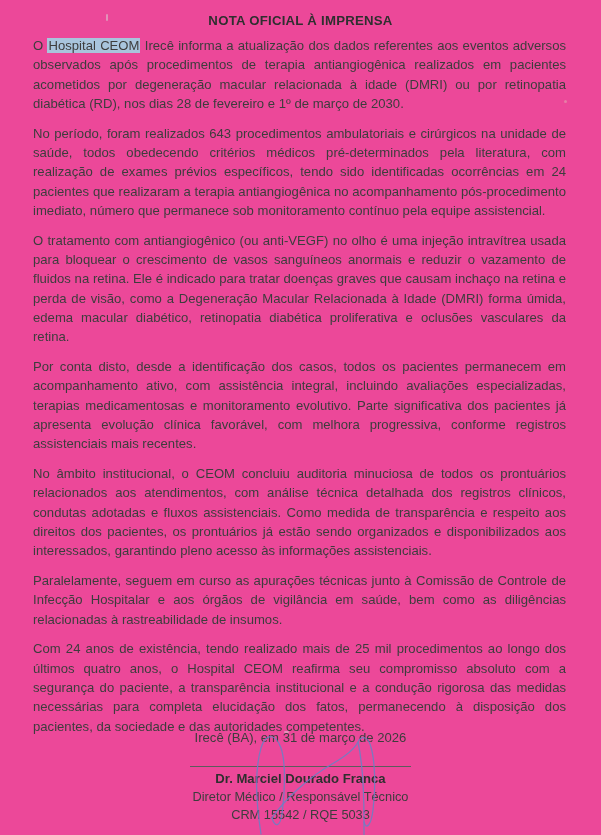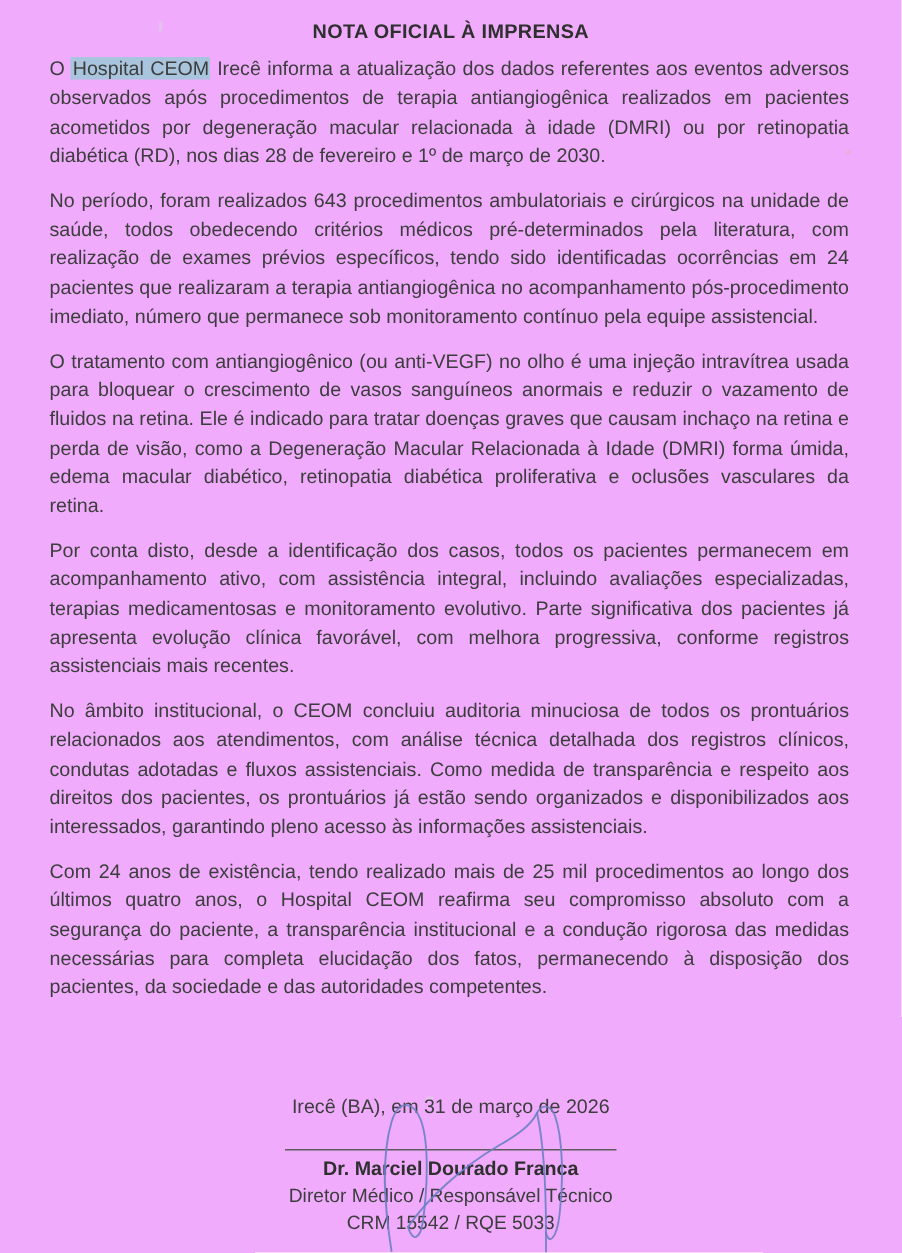--- a/index.html
+++ b/index.html
@@ -15,21 +15,21 @@
     overflow: hidden;
     font-family: "Liberation Sans", sans-serif;
     color: #3b3b3b;
     -webkit-font-smoothing: antialiased;
   }
 
   
   .sheet {
     position: absolute;
     inset: 0;
-    background: #f0abfc;
+    background: #ec4899;
     padding: 0;
   }
 
   
   .doc-title {
     text-align: center;
     font-size: 13.2px;
     font-weight: bold;
     letter-spacing: 0.25px;
     color: #2f2f2f;
@@ -145,20 +145,21 @@
     <p class="para"><span>O </span><span class="hl">Hospital CEOM</span><span> Irecê informa a atualização dos dados referentes aos eventos adversos observados após procedimentos de terapia antiangiogênica realizados em pacientes acometidos por degeneração macular relacionada à idade (DMRI) ou por retinopatia diabética (RD), nos dias 28 de fevereiro e 1º de março de 2030.</span></p>
 
     <p class="para">No período, foram realizados 643 procedimentos ambulatoriais e cirúrgicos na unidade de saúde, todos obedecendo critérios médicos pré-determinados pela literatura, com realização de exames prévios específicos, tendo sido identificadas ocorrências em 24 pacientes que realizaram a terapia antiangiogênica no acompanhamento pós-procedimento imediato, número que permanece sob monitoramento contínuo pela equipe assistencial.</p>
 
     <p class="para">O tratamento com antiangiogênico (ou anti-VEGF) no olho é uma injeção intravítrea usada para bloquear o crescimento de vasos sanguíneos anormais e reduzir o vazamento de fluidos na retina. Ele é indicado para tratar doenças graves que causam inchaço na retina e perda de visão, como a Degeneração Macular Relacionada à Idade (DMRI) forma úmida, edema macular diabético, retinopatia diabética proliferativa e oclusões vasculares da retina.</p>
 
     <p class="para">Por conta disto, desde a identificação dos casos, todos os pacientes permanecem em acompanhamento ativo, com assistência integral, incluindo avaliações especializadas, terapias medicamentosas e monitoramento evolutivo. Parte significativa dos pacientes já apresenta evolução clínica favorável, com melhora progressiva, conforme registros assistenciais mais recentes.</p>
 
     <p class="para">No âmbito institucional, o CEOM concluiu auditoria minuciosa de todos os prontuários relacionados aos atendimentos, com análise técnica detalhada dos registros clínicos, condutas adotadas e fluxos assistenciais. Como medida de transparência e respeito aos direitos dos pacientes, os prontuários já estão sendo organizados e disponibilizados aos interessados, garantindo pleno acesso às informações assistenciais.</p>
 
+    <p class="para">Paralelamente, seguem em curso as apurações técnicas junto à Comissão de Controle de Infecção Hospitalar e aos órgãos de vigilância em saúde, bem como as diligências relacionadas à rastreabilidade de insumos.</p>
 
     <p class="para">Com 24 anos de existência, tendo realizado mais de 25 mil procedimentos ao longo dos últimos quatro anos, o Hospital CEOM reafirma seu compromisso absoluto com a segurança do paciente, a transparência institucional e a condução rigorosa das medidas necessárias para completa elucidação dos fatos, permanecendo à disposição dos pacientes, da sociedade e das autoridades competentes.</p>
 
   </div>
 
   <div class="sign-area">
     <p class="date-line">Irecê (BA), em 31 de março de 2026</p>
     <div class="rule"></div>
     <p class="sign-name">Dr. Marciel Dourado Franca</p>
     <p class="sign-role">Diretor Médico / Responsável Técnico</p>

